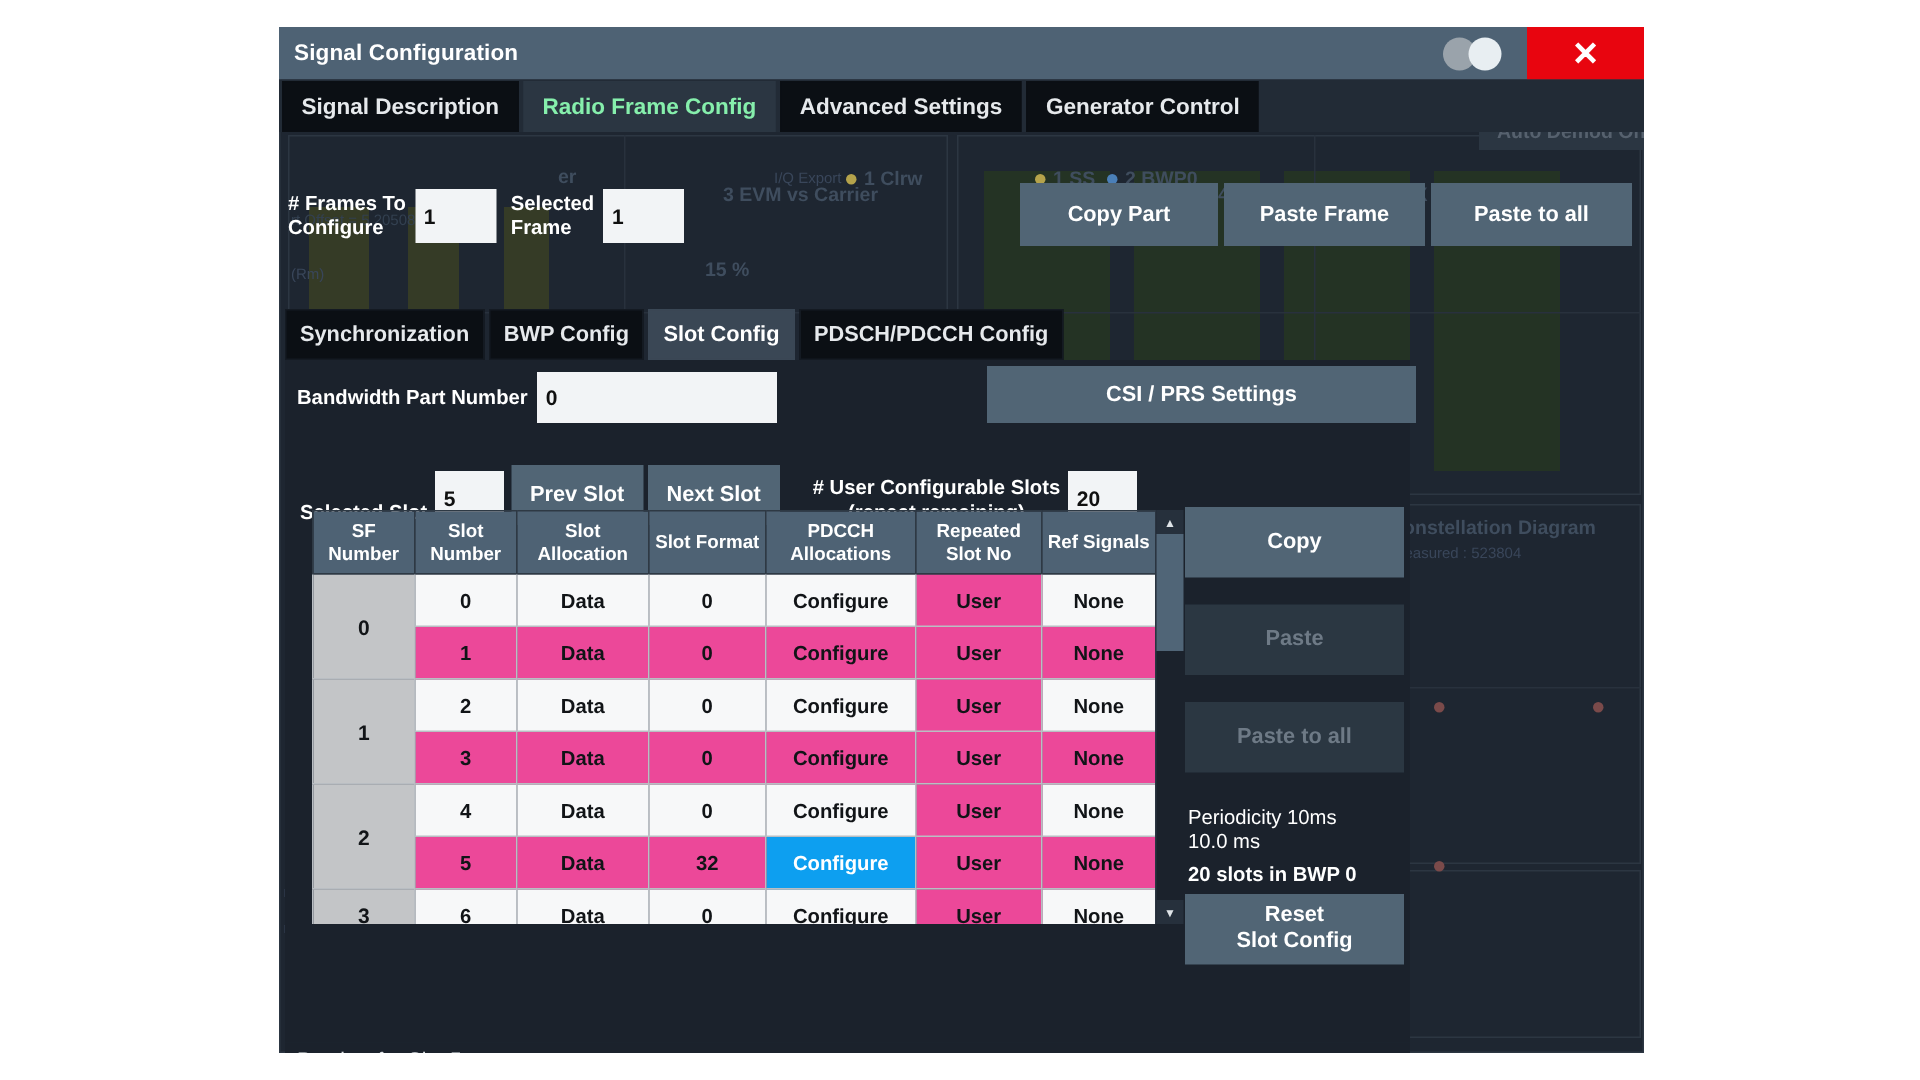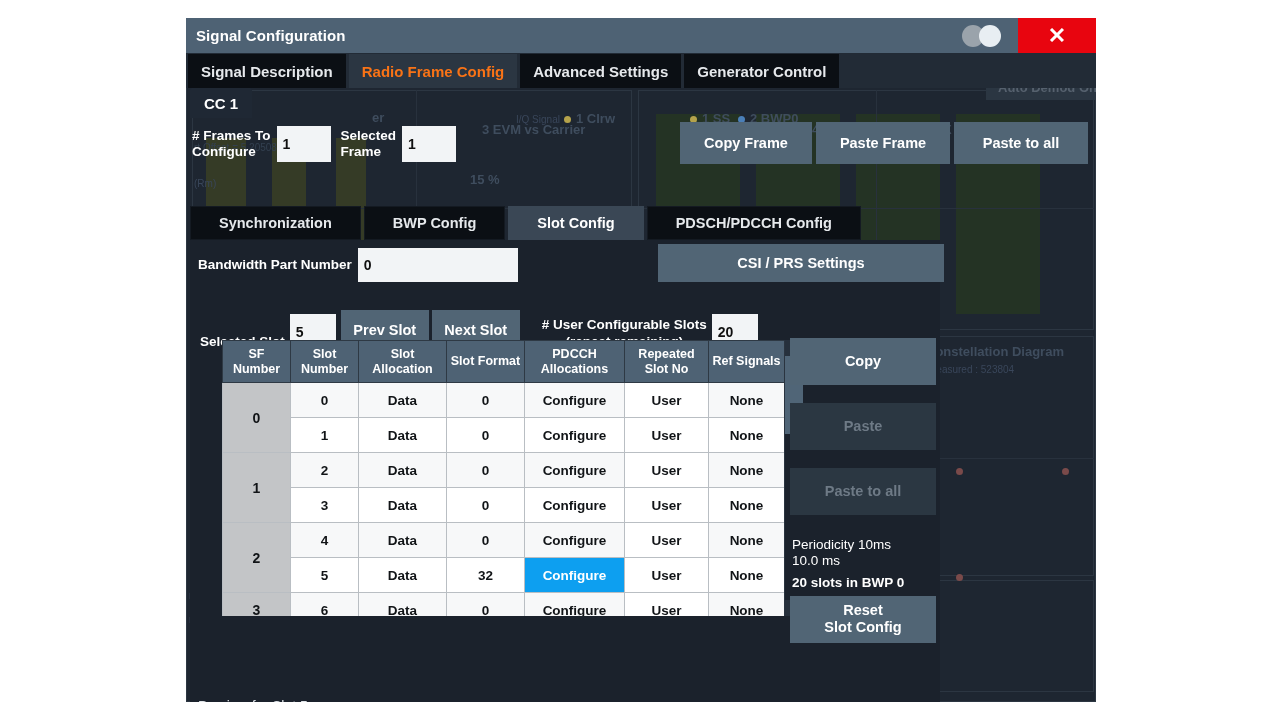--- a/index.html
+++ b/index.html
@@ -61,21 +61,21 @@
   .tabbar {
     position:absolute; left:0; top:35px; width:910px; height:35px;
     background:#222b36; display:flex; align-items:stretch; padding:0 0 0 0;
   }
   .tab {
     background:#0b0f14; color:#e6e9ec; font-size:15px; font-weight:bold;
     display:flex; align-items:center; justify-content:center;
     padding:0 12px; margin:1px 1px 0 2px; cursor:pointer; white-space:nowrap;
     border:1px solid #0b0f14;
   }
-  .tab.active { background:#2b3642; border-color:#2b3642; color:#f97316; }
+  .tab.active { background:#2b3642; border-color:#2b3642; color:#86efac; }
 
   
   .dlg-body {
     position:absolute; left:0; top:70px; width:910px; height:614px;
     overflow:hidden;
   }
   .cc-tabrow { position:absolute; left:0; top:0; width:910px; height:30px; }
   .cc-tab {
     position:absolute; left:4px; top:0px; height:30px;
     background:#1f2834; color:#ffffff; font-size:15px; font-weight:bold;
@@ -96,48 +96,48 @@
   .btn {
     background:#516575; color:#ffffff; font-size:14.5px; font-weight:bold;
     display:flex; align-items:center; justify-content:center; cursor:pointer;
     border:none; font-family:inherit; text-align:center; line-height:1.15;
   }
   .btn.disabled { background:#2b3742; color:#6e7a86; cursor:default; }
 
   .subtabs { position:absolute; left:4px; top:118px; height:34px; display:flex; }
   .subtab {
     background:#0b0f14; color:#e6e9ec; font-size:14.5px; font-weight:bold;
-    display:flex; align-items:center; padding:0 28px; margin-right:3px; cursor:pointer;
+    display:flex; align-items:center; padding:0 9px; margin-right:3px; cursor:pointer;
     border:1px solid #141a22;
   }
   .subtab.active { background:#3a4755; color:#ffffff; border-color:#3a4755; }
 
   .panel {
     position:absolute; left:4px; top:152px; width:750px; height:455px;
     background:#1b222c;
   }
 
   .bwp-row { position:absolute; left:8px; top:8px; display:flex; align-items:center; }
   .csi-btn { position:absolute; left:468px; top:4px; width:286px; height:38px; }
 
   .slot-row { position:absolute; left:10px; top:70px; display:flex; align-items:flex-end; }
 
   
-  .table-wrap { position:absolute; left:32px; top:100px; width:580px; height:276px; display:flex; }
+  .table-wrap { position:absolute; left:18px; top:100px; width:580px; height:276px; display:flex; }
   table.slots { border-collapse:collapse; width:562px; table-layout:fixed; }
   table.slots th {
     background:#4e6274; color:#ffffff; font-size:12.5px; font-weight:bold;
     border:1px solid #2e3944; padding:4px 2px; line-height:1.18; height:42px;
     vertical-align:middle;
   }
   table.slots td {
     font-size:13.5px; font-weight:bold; color:#111417; text-align:center;
     border:1px solid #b9bec3; height:35px; background:#f7f8f9;
   }
-  table.slots td.shade { background:#ffffff; }
+  table.slots td.shade { background:#ec4899; }
   table.slots td.sf { background:#c3c5c7; font-size:14px; }
   table.slots td.sel { background:#0d9ff0; color:#ffffff; }
   .tbl-clip { width:562px; height:276px; overflow:hidden; }
 
   .vscroll {
     width:18px; height:276px; background:#1b222c; position:relative; cursor:pointer;
     border-left:1px solid #2a3440;
   }
   .vscroll .arrow {
     position:absolute; left:0; width:18px; height:16px; background:#26303c;
@@ -195,21 +195,21 @@
     <div class="bg-grid-v" style="left:230px;top:318px;width:1px;height:240px;"></div>
     <div class="bg-grid-v" style="left:690px;top:318px;width:1px;height:240px;"></div>
     <div class="bg-grid-h" style="left:6px;top:190px;width:440px;height:1px;"></div>
     <div class="bg-grid-h" style="left:452px;top:190px;width:456px;height:1px;"></div>
     <div class="bg-grid-h" style="left:6px;top:440px;width:440px;height:1px;"></div>
     <div class="bg-grid-h" style="left:452px;top:440px;width:456px;height:1px;"></div>
 
     <span class="bg-text dim sm" style="left:8px;top:124px;">rt Offset = 5.20508</span>
     <span class="bg-text sm" style="left:8px;top:160px;">(Rm)</span>
     <span class="bg-text" style="left:186px;top:92px;">er</span>
-    <span class="bg-text sm" style="left:330px;top:96px;">I/Q Signal</span>
+    <span class="bg-text sm" style="left:330px;top:96px;">I/Q Export</span>
     <span class="bg-dot" style="left:378px;top:98px;background:#b5a34b;"></span>
     <span class="bg-text" style="left:390px;top:93px;">1 Clrw</span>
     <span class="bg-text" style="left:296px;top:104px;">3 EVM vs Carrier</span>
     <span class="bg-dot" style="left:504px;top:98px;background:#b5a34b;"></span>
     <span class="bg-text" style="left:516px;top:93px;">1 SS</span>
     <span class="bg-dot" style="left:552px;top:98px;background:#4a7fb8;"></span>
     <span class="bg-text" style="left:564px;top:93px;">2 BWP0</span>
     <span class="bg-text" style="left:626px;top:104px;">4 Alloc ID vs Symbol X Carrier</span>
     <span class="bg-text" style="left:284px;top:154px;">15 %</span>
     <span class="bg-text" style="left:740px;top:326px;">Constellation Diagram</span>
@@ -244,35 +244,32 @@
 
     <div class="tabbar">
       <div class="tab">Signal Description</div>
       <div class="tab active">Radio Frame Config</div>
       <div class="tab">Advanced Settings</div>
       <div class="tab">Generator Control</div>
     </div>
 
     <div class="dlg-body">
 
-      <div class="cc-tabrow">
-        <div class="cc-tab">CC 1</div>
-      </div>
 
       <div class="frames-row">
         <span class="lbl"># Frames To
 Configure</span>
         <input class="txtinput" style="width: 54px; height: 36px; margin-left: 6px;" value="1">
         <span class="lbl" style="margin-left:10px;">Selected
 Frame</span>
         <input class="txtinput" style="width: 54px; height: 36px; margin-left: 6px;" value="1">
       </div>
 
       <div class="frame-btns">
-        <button class="btn" style="width:132px;height:42px;">Copy Frame</button>
+        <button class="btn" style="width:132px;height:42px;">Copy Part</button>
         <button class="btn" style="width:134px;height:42px;">Paste Frame</button>
         <button class="btn" style="width:134px;height:42px;">Paste to all</button>
       </div>
 
       <div class="subtabs">
         <div class="subtab">Synchronization</div>
         <div class="subtab">BWP Config</div>
         <div class="subtab active">Slot Config</div>
         <div class="subtab">PDSCH/PDCCH Config</div>
       </div>

